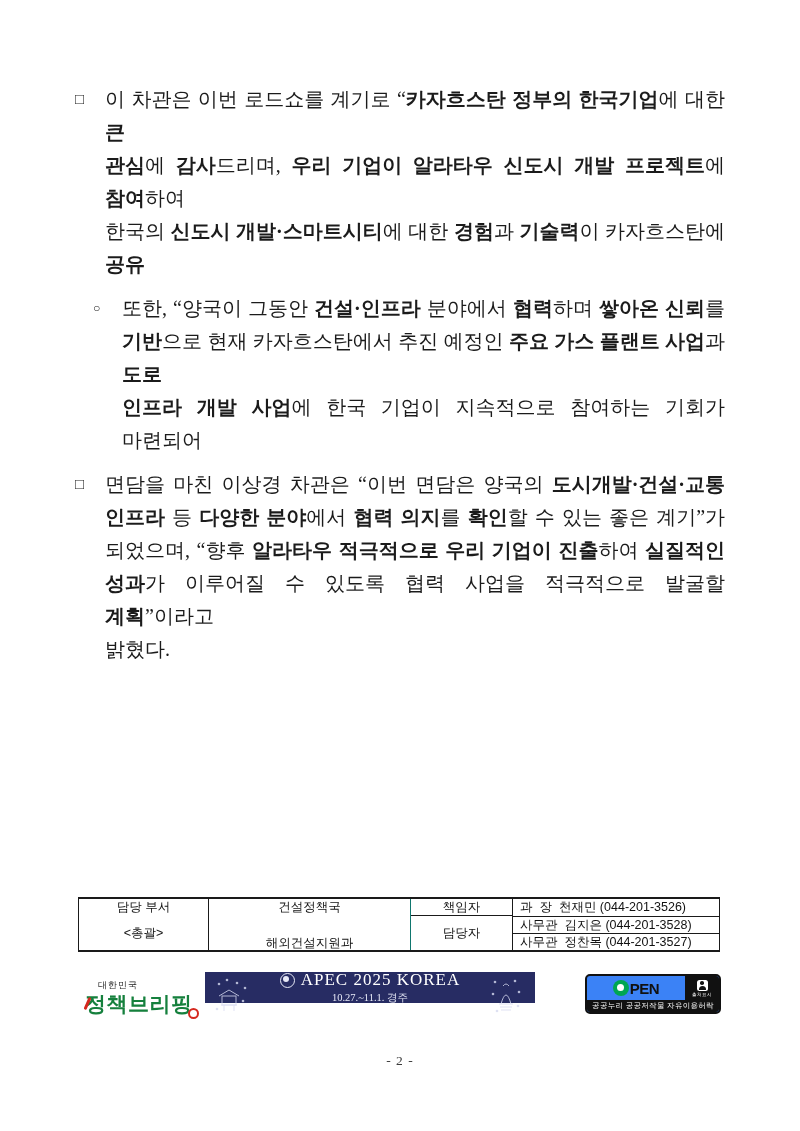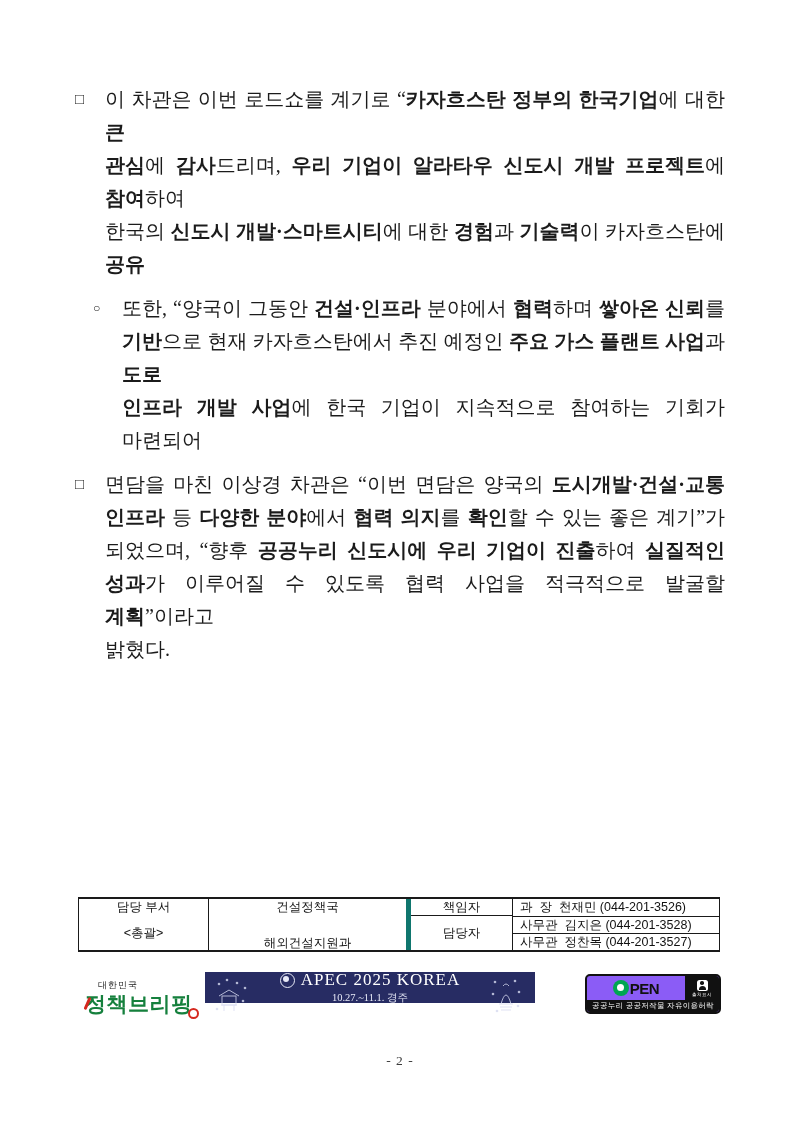--- a/index.html
+++ b/index.html
@@ -17,21 +17,21 @@
   .pline.last{text-align-last:left;}
   .pline b{font-weight:700;}
 
   
   .ctable{position:absolute;left:78px;top:897px;width:642px;height:55px;display:flex;box-sizing:border-box;
           border-top:2px solid #1a1a1a;border-bottom:2px solid #1a1a1a;
           border-left:1px solid #1a1a1a;border-right:1px solid #1a1a1a;
           font-family:"Liberation Sans","DejaVu Sans",sans-serif;font-size:12.5px;color:#111;}
   .tcol{display:flex;flex-direction:column;box-sizing:border-box;}
   .c1{width:130px;border-right:1px solid #1a1a1a;}
-  .c2{width:202px;border-right:5px solid #0f766e;gap:19px;}
+  .c2{width:202px;border-right:1px solid #0f766e;gap:19px;}
   .c3{width:102px;border-right:1px solid #1a1a1a;}
   .c4{flex:1;}
   .tcell{display:flex;align-items:center;justify-content:center;box-sizing:border-box;}
   .h17{height:17px;}
   .grow{flex:1;}
   .c3 .h17{border-bottom:1px solid #1a1a1a;}
   .c4 .crow{height:17px;display:flex;align-items:center;padding-left:7px;white-space:pre;box-sizing:border-box;}
   .c4 .crow:not(:first-child){border-top:1px solid #1a1a1a;}
 
   
@@ -48,21 +48,21 @@
               font-family:"Liberation Serif","DejaVu Serif",serif;}
   .apec-emblem{width:13px;height:13px;border:1.6px solid #e8eaf7;border-radius:50%;position:relative;flex-shrink:0;}
   .apec-emblem::after{content:"";position:absolute;left:2px;top:2px;width:6px;height:6px;border-radius:50%;
                       background:#e8eaf7;}
   .apec-dates{font-size:10.5px;margin-top:2px;color:#e6e8f6;}
   .apec-decor{position:absolute;top:4px;opacity:.8;}
   .apec-decor.left{left:8px;}
   .apec-decor.right{right:10px;}
 
   .open-logo{position:absolute;left:585px;top:974px;width:136px;height:40px;border:2px solid #111;border-radius:5px;
-             background:#8b5cf6;box-sizing:border-box;overflow:hidden;
+             background:#3b82f6;box-sizing:border-box;overflow:hidden;
              font-family:"Liberation Sans","DejaVu Sans",sans-serif;display:flex;flex-direction:column;}
   .open-top{height:24px;display:flex;align-items:center;}
   .open-word{flex:1;display:flex;align-items:center;justify-content:center;}
   .open-o{width:16px;height:16px;border-radius:50%;background:#00a651;position:relative;margin-right:1px;}
   .open-o::after{content:"";position:absolute;width:7px;height:7px;background:#fff;border-radius:50%;left:4px;top:4px;}
   .open-pen{font-size:15px;font-weight:900;letter-spacing:-.5px;color:#111;}
   .open-badge{width:34px;height:24px;background:#111;display:flex;flex-direction:column;align-items:center;
               justify-content:center;gap:1px;}
   .open-figure{width:11px;height:11px;background:#fff;border-radius:2.5px;position:relative;}
   .open-figure::before{content:"";position:absolute;top:1.5px;left:3.7px;width:3.6px;height:3.6px;border-radius:50%;background:#111;}
@@ -94,21 +94,21 @@
           <div class="pline"><span>또한, “양국이 그동안 </span><b>건설·인프라</b><span> 분야에서 </span><b>협력</b><span>하며 </span><b>쌓아온 신뢰</b><span>를</span></div>
           <div class="pline"><b>기반</b><span>으로 현재 카자흐스탄에서 추진 예정인 </span><b>주요 가스 플랜트 사업</b><span>과 </span><b>도로</b></div>
           <div class="pline"><b>인프라 개발 사업</b><span>에 한국 기업이 지속적으로 참여하는 기회가 마련되어</span></div>
         </div>
       </div>
       <div class="para">
         <span class="marker">□</span>
         <div class="pbody">
           <div class="pline"><span>면담을 마친 이상경 차관은 “이번 면담은 양국의 </span><b>도시개발·건설·교통</b></div>
           <div class="pline"><b>인프라</b><span> 등 </span><b>다양한 분야</b><span>에서 </span><b>협력 의지</b><span>를 </span><b>확인</b><span>할 수 있는 좋은 계기”가</span></div>
-          <div class="pline"><span>되었으며, “향후 </span><b>공공누리 신도시에 우리 기업이 진출</b><span>하여 </span><b>실질적인</b></div>
+          <div class="pline"><span>되었으며, “향후 </span><b>알라타우 적극적으로 우리 기업이 진출</b><span>하여 </span><b>실질적인</b></div>
           <div class="pline"><b>성과</b><span>가 이루어질 수 있도록 협력 사업을 적극적으로 발굴할 </span><b>계획</b><span>”이라고</span></div>
           <div class="pline last"><span>밝혔다.</span></div>
         </div>
       </div>
     </div>
 
   <div class="ctable">
     <div class="tcol c1">
       <div class="tcell h17">담당 부서</div>
       <div class="tcell grow">&lt;총괄&gt;</div>

